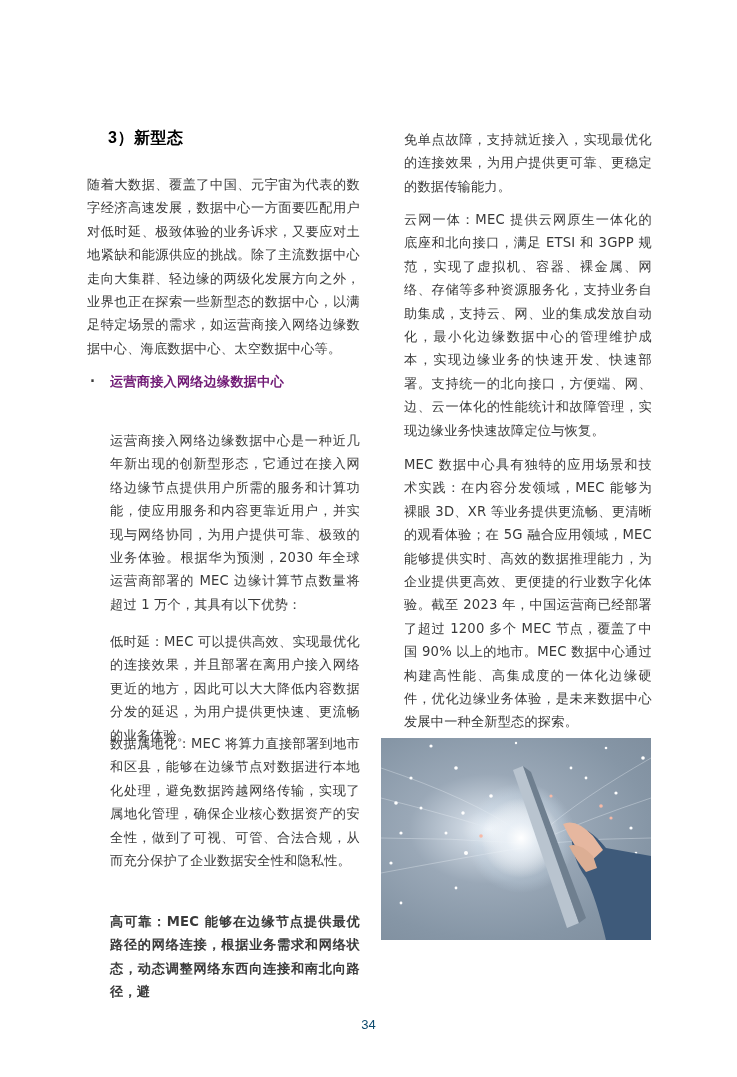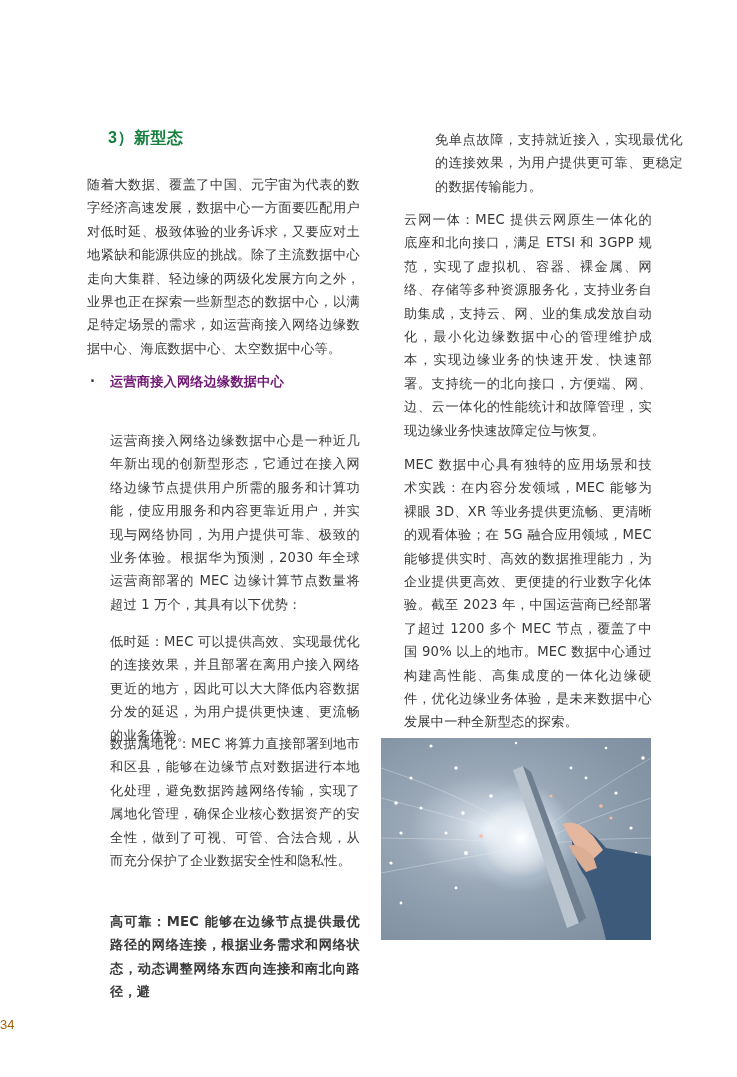--- a/index.html
+++ b/index.html
@@ -1,36 +1,36 @@
 <!DOCTYPE html>
 <html><head>
 <meta charset="utf-8">
 <style>
   html, body { margin: 0; padding: 0; background: #ffffff; }
   body { width: 737px; height: 1077px; position: relative; overflow: hidden;
          font-family: "DejaVu Sans", "Liberation Sans", sans-serif; color: #333333; }
   .col { position: absolute; font-size: 13.2px; line-height: 23.4px; letter-spacing: 0.2px; color: #3a3a3a; }
   .col p { margin: 0; text-align: justify; }
-  .heading { position: absolute; left: 108px; top: 128px; font-size: 16px; font-weight: bold; color: #15803d;
+  .heading { position: absolute; left: 108px; top: 128px; font-size: 16px; font-weight: bold; color: #000000;
              font-family: "Liberation Sans", "DejaVu Sans", sans-serif; letter-spacing: 0.5px; }
   .intro { position: absolute; left: 87px; top: 173px; width: 273px; }
   .bullet-row { position: absolute; left: 87px; top: 370px; width: 290px; }
   .bullet-dot { position: absolute; left: 3px; top: 0; font-weight: bold; }
   .bullet-title { position: absolute; left: 23px; top: 0; font-weight: bold; color: #701a75; white-space: nowrap; }
   .indent { position: absolute; left: 110px; width: 250px; margin-top: 36px; }
   .b1 { top: 393px; }
   .b2 { top: 594px; }
   .b3 { top: 696px; }
   .b4 { top: 874px; font-weight: bold; }
-  .r1 { position: absolute; left: 404px; top: 128px; width: 248px; margin-left: 31px; }
+  .r1 { position: absolute; left: 404px; top: 128px; width: 248px; }
   .r2 { position: absolute; left: 404px; top: 208px; width: 248px; }
   .r3 { position: absolute; left: 404px; top: 453px; width: 248px; }
   .photo { position: absolute; left: 381px; top: 738px; width: 270px; height: 202px; overflow: hidden;
            background: radial-gradient(ellipse at 40% 45%, #f3f6fa 0%, #c9d3de 12%, #9aa8b7 35%, #8696a6 70%, #7d8c9c 100%); }
-  .page-num { position: absolute; left: 0; width: 737px; top: 1017px; font-size: 13px; color: #a16207;
+  .page-num { position: absolute; left: 0; width: 737px; top: 1017px; text-align: center; font-size: 13px; color: #0c4a6e;
               font-family: "Liberation Sans", sans-serif; }
 </style>
 </head>
 <body>
 
 <div class="heading">3）新型态</div>
 
 <div class="col intro">
   <p>随着大数据、覆盖了中国、元宇宙为代表的数字经济高速发展，数据中心一方面要匹配用户对低时延、极致体验的业务诉求，又要应对土地紧缺和能源供应的挑战。除了主流数据中心走向大集群、轻边缘的两级化发展方向之外，业界也正在探索一些新型态的数据中心，以满足特定场景的需求，如运营商接入网络边缘数据中心、海底数据中心、太空数据中心等。</p>
 </div>

